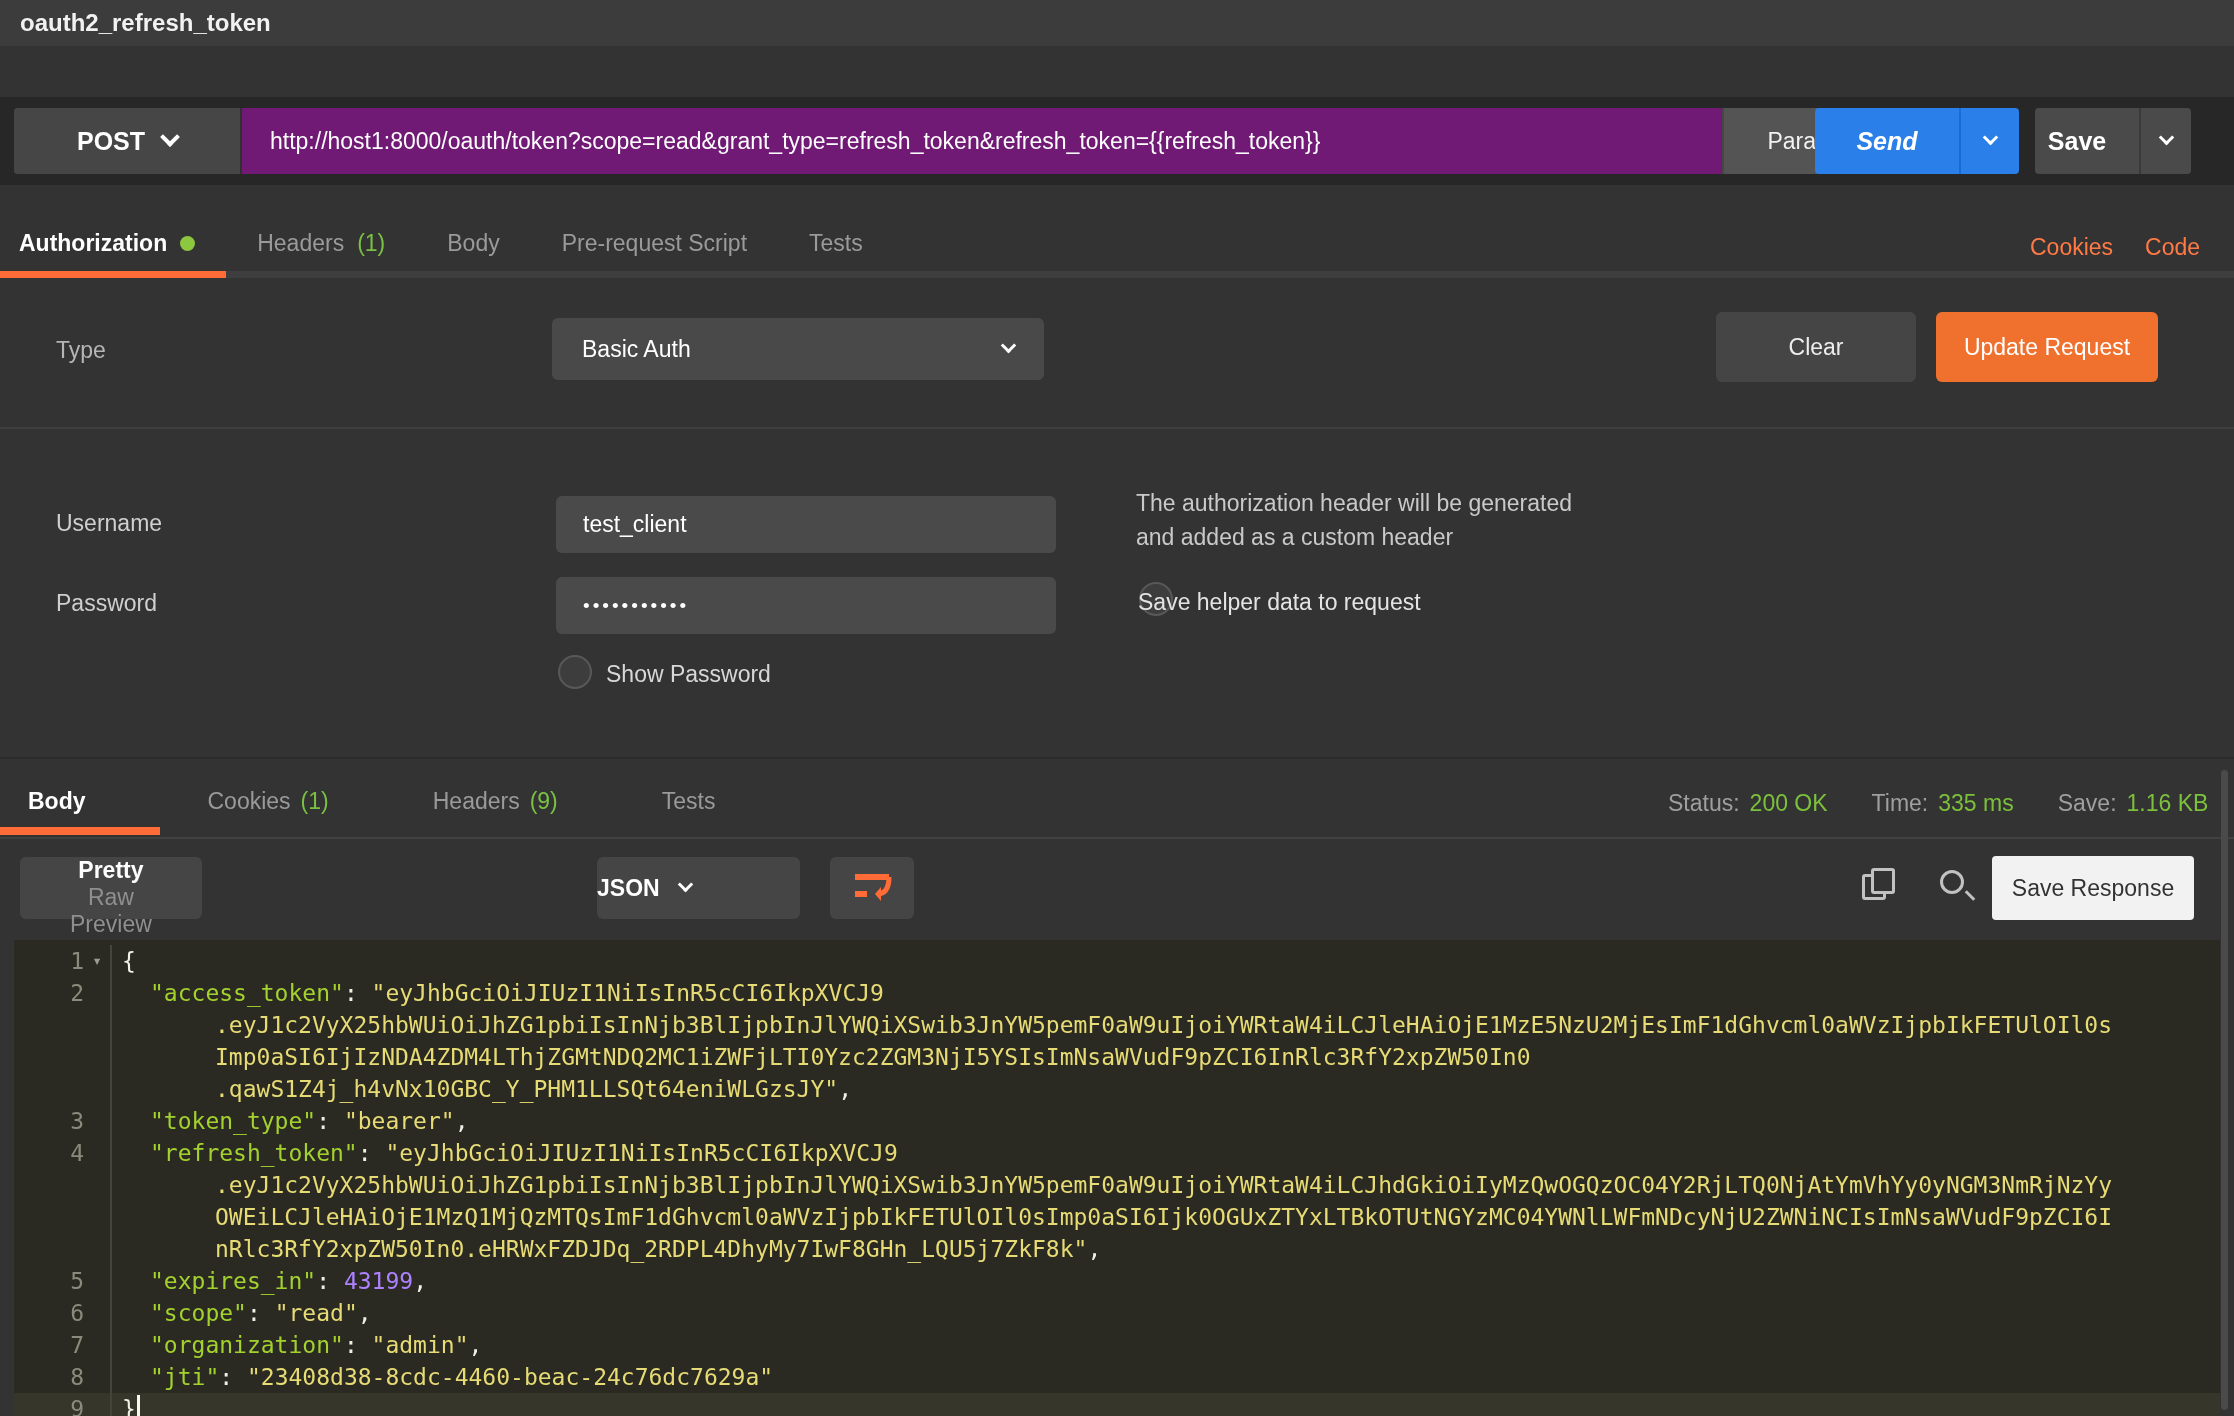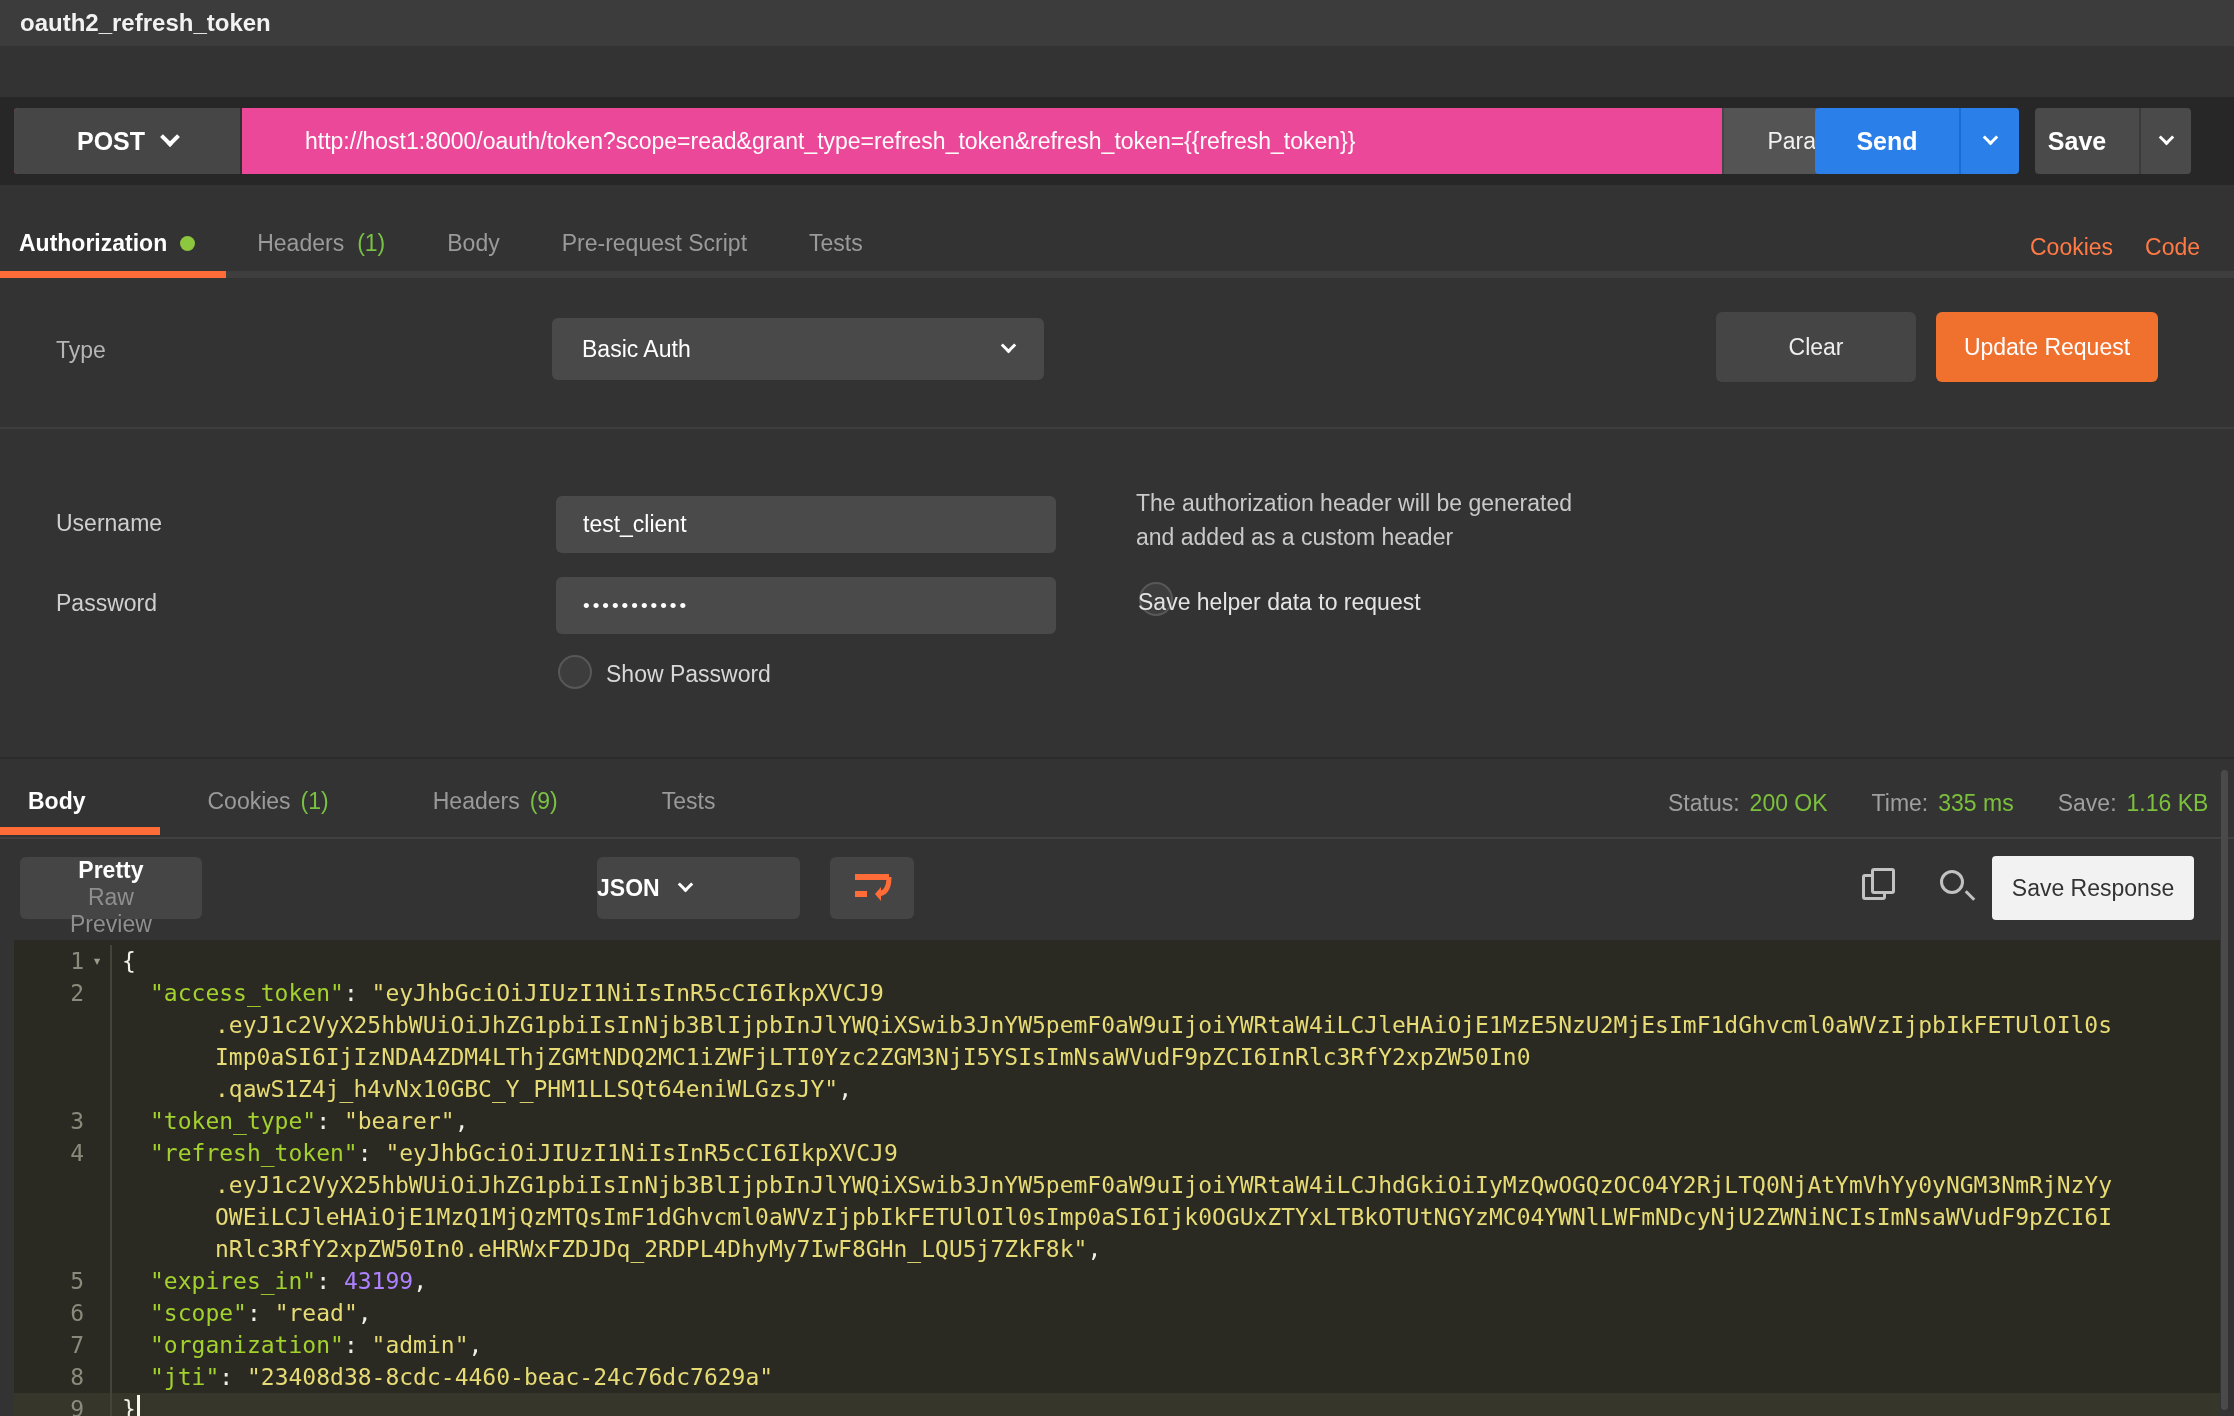--- a/index.html
+++ b/index.html
@@ -9,28 +9,28 @@
     background:#333333;
     font-family:"Liberation Sans", sans-serif;
     color:#e0e0e0;
   }
   
   .titlebar { position:absolute; top:0; left:0; width:100%; height:46px; background:#3c3c3c; }
   .titlebar .t { position:absolute; left:20px; top:9px; font-size:24px; font-weight:bold; color:#f2f2f2; }
 
   
   .urlrow { position:absolute; top:97px; left:0; width:100%; height:88px; background:#272727; }
-  .method-url { position:absolute; left:14px; top:11px; width:1876px; height:66px; background:#ec4899; border-radius:4px; display:flex; overflow:hidden;gap:35px; }
+  .method-url { position:absolute; left:14px; top:11px; width:1876px; height:66px; background:#701a75; border-radius:4px; display:flex; overflow:hidden; }
   .method { width:228px; flex:0 0 auto; background:#464646; border-right:2px solid #303030; display:flex; align-items:center; justify-content:center; gap:18px; color:#ffffff; font-weight:bold; font-size:25px; cursor:pointer; }
   .chev { width:14px; height:14px; border-right:4px solid #fff; border-bottom:4px solid #fff; transform:rotate(45deg); margin-top:-8px; }
   .chev.sm { width:11px; height:11px; border-width:3px; }
   .url { flex:1; display:flex; align-items:center; padding-left:28px; color:#fdfdfd; font-size:23px; white-space:nowrap; overflow:hidden; }
   .params { width:168px; flex:0 0 auto; background:#545454; border-left:2px solid #464646; display:flex; align-items:center; justify-content:center; color:#f2f2f2; font-size:23px; cursor:pointer; }
   .send { position:absolute; left:1815px; top:11px; width:204px; height:66px; background:#2a7fe9; border-radius:4px; display:flex; overflow:hidden; cursor:pointer; }
-  .send .lbl { flex:1; display:flex; align-items:center; justify-content:center; color:#fff; font-weight:bold; font-size:25px; }
+  .send .lbl { flex:1; display:flex; align-items:center; justify-content:center; color:#fff; font-weight:bold; font-size:25px;font-style:italic; }
   .send .dd { width:60px; border-left:2px solid #1b6cd2; display:flex; align-items:center; justify-content:center; }
   .save { position:absolute; left:2035px; top:11px; width:156px; height:66px; background:#4a4a4a; border-radius:4px; display:flex; overflow:hidden; cursor:pointer;gap:20px; }
   .save .lbl { flex:1; display:flex; align-items:center; justify-content:center; color:#fff; font-weight:bold; font-size:25px; }
   .save .dd { width:52px; border-left:2px solid #3a3a3a; display:flex; align-items:center; justify-content:center; }
 
   
   .reqtabs { position:absolute; top:230px; left:19px; display:flex; align-items:center; }
   .reqtabs .tab { font-size:23px; color:#9a9a9a; margin-right:62px; display:flex; align-items:center; gap:13px; cursor:pointer; white-space:nowrap; }
   .reqtabs .tab.active { color:#ffffff; font-weight:bold; }
   .reqtabs .count { color:#7ac143; }

